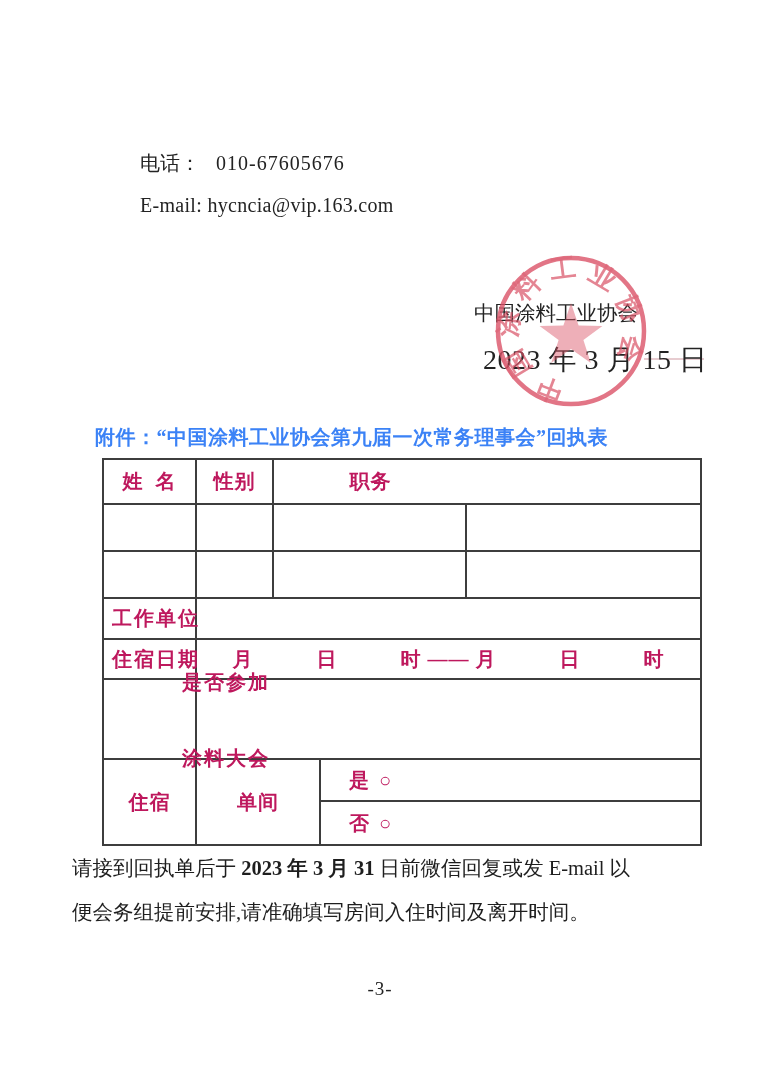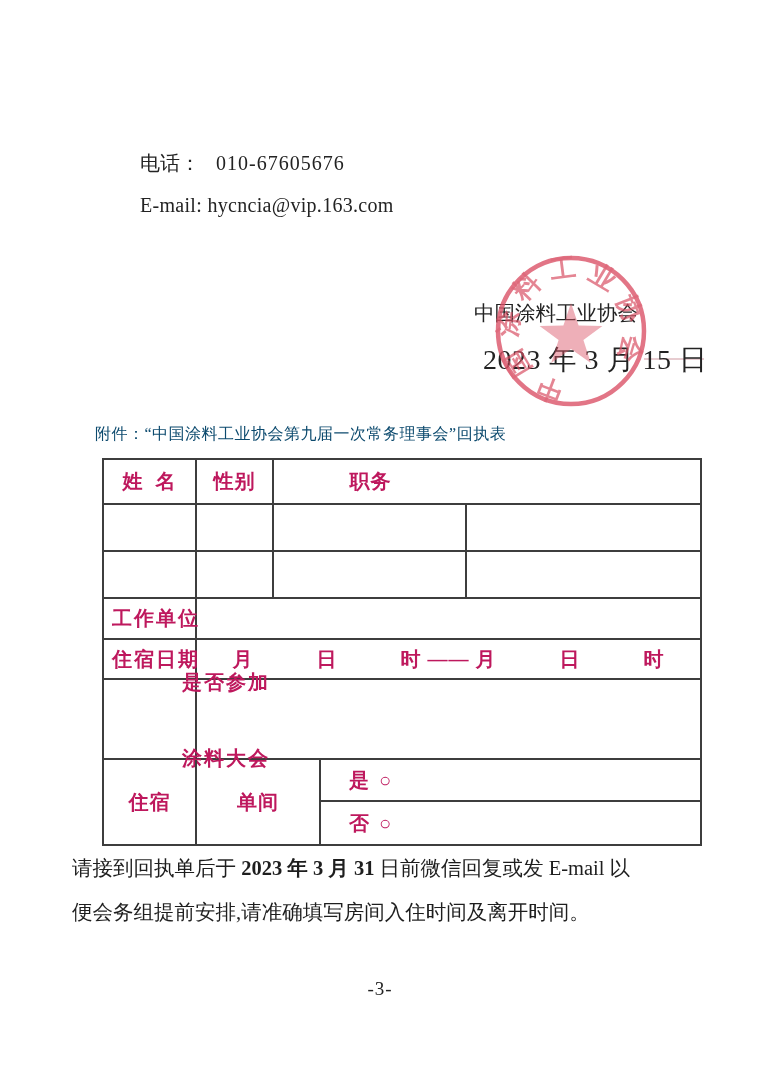--- a/index.html
+++ b/index.html
@@ -14,21 +14,21 @@
   
   #phone-line{left:140px;top:150px;}
   #phone-number{margin-left:16px;letter-spacing:1px;}
   #email-line{left:140px;top:194px;letter-spacing:0.3px;text-align:right;}
   
   #org-line{left:474px;top:299px;font-size:20.5px;z-index:2;}
   #date-line{left:483px;top:341px;font-size:28px;letter-spacing:0.5px;z-index:2;}
   #seal{left:492px;top:252px;width:158px;height:158px;z-index:3;opacity:0.86;pointer-events:none;}
   #seal-line-artifact{left:644px;top:358px;width:60px;height:2px;background:#e7ccd0;z-index:1;}
   
-  #attachment-title{left:95px;top:424px;font-size:16px;font-weight:normal;letter-spacing:0.5px;color:#0c4a6e;}
+  #attachment-title{left:95px;top:424px;font-size:20px;font-weight:bold;letter-spacing:0.5px;color:#3b82f6;}
   
   #form-table{
     left:102px;top:458px;width:600px;box-sizing:border-box;
     border:2px solid #3d3d3d;font-size:20px;color:#be185d;
   }
   .trow{display:flex;border-bottom:2px solid #3d3d3d;box-sizing:border-box;}
   .trow:last-child{border-bottom:none;}
   .tcell{box-sizing:border-box;border-right:2px solid #3d3d3d;display:flex;align-items:center;}
   .tcell:last-child{border-right:none;}
   .c-center{justify-content:center;}

